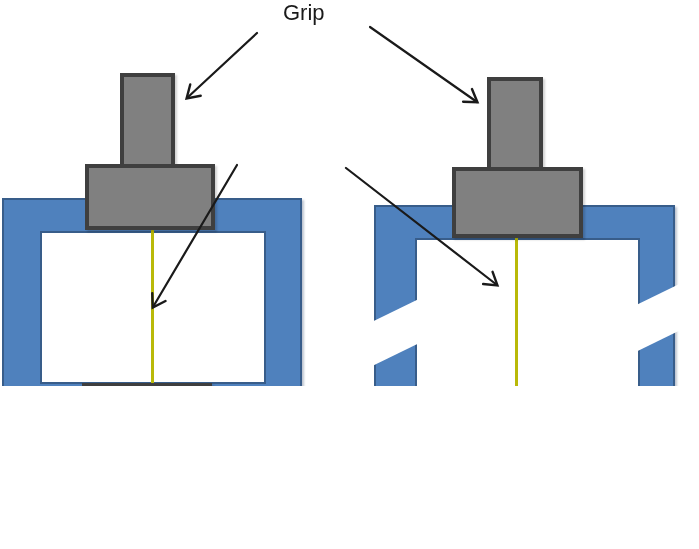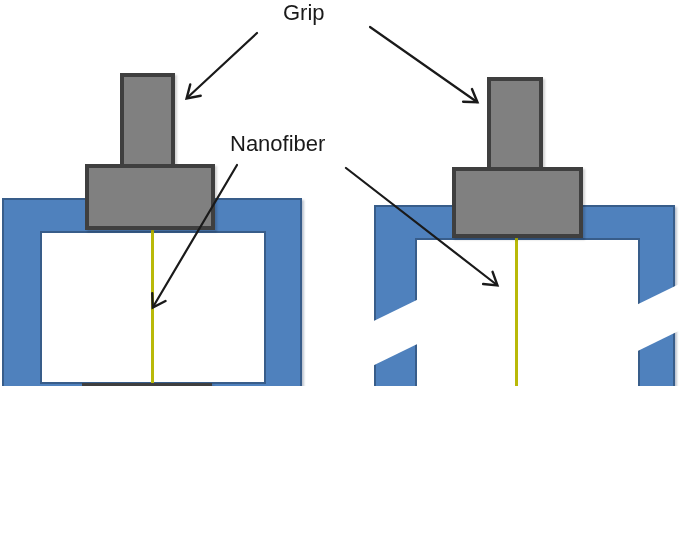--- a/index.html
+++ b/index.html
@@ -86,21 +86,20 @@
     <div class="abs fiber fiber-r"></div>
     <div class="abs cut cut-l"></div>
     <div class="abs cut cut-r"></div>
     <div class="abs grip stem-tr"></div>
     <div class="abs grip block-tr"></div>
     <div class="abs grip stem-br"></div>
     <div class="abs grip block-br"></div>
   </div>
 
   <div class="label grip-label">Grip</div>
-  <div class="label nanofiber-label">Nanofiber</div>
 
   <svg class="arrows" viewBox="0 0 699 549">
     <defs>
       <marker id="arrowhead" markerUnits="userSpaceOnUse" markerWidth="26" markerHeight="22" viewBox="-15 -10 20 20" refX="-0.5" refY="0" orient="auto">
         <path d="M -11 -7 L 0 0 L -11 7"></path>
       </marker>
     </defs>
     <line x1="257" y1="33" x2="187" y2="98" marker-end="url(#arrowhead)"></line>
     <line x1="370" y1="27" x2="477" y2="102" marker-end="url(#arrowhead)"></line>
     <line x1="237" y1="165" x2="153" y2="307" marker-end="url(#arrowhead)"></line>

